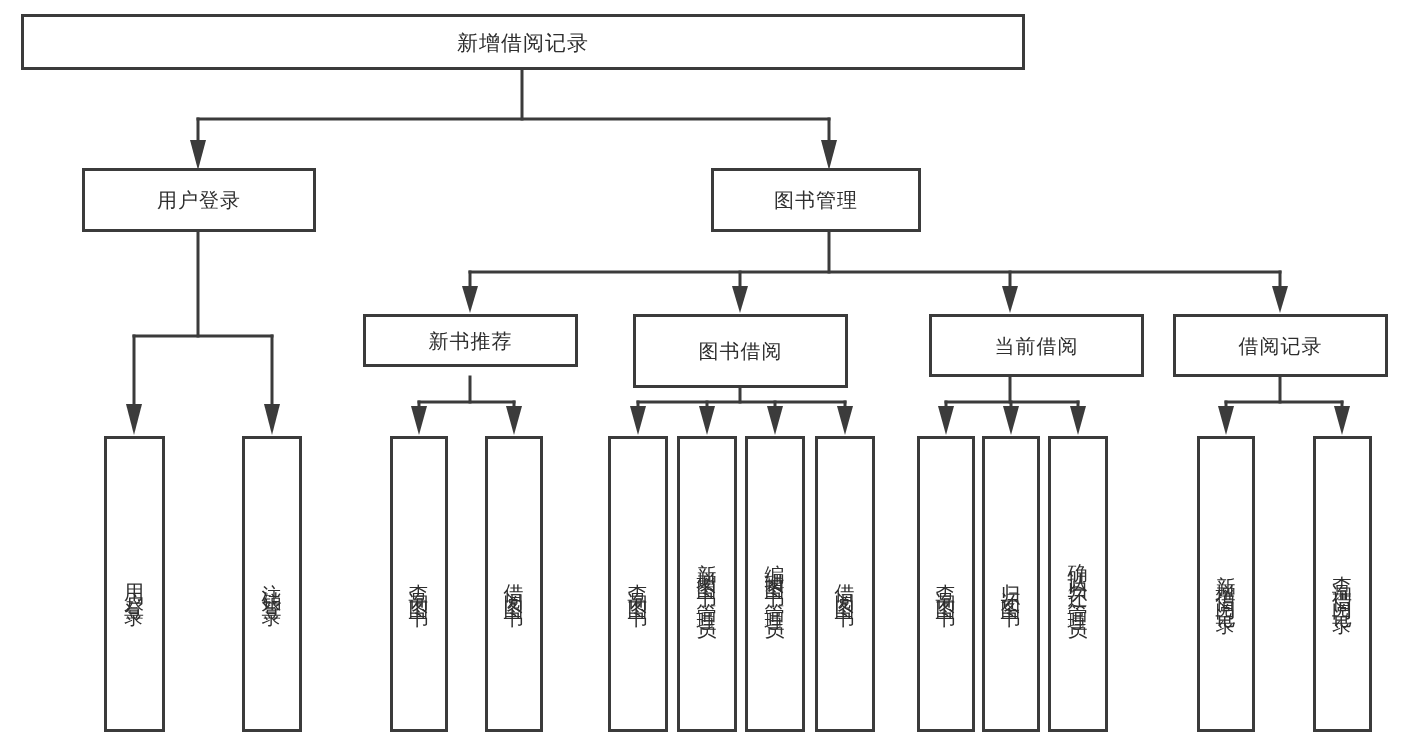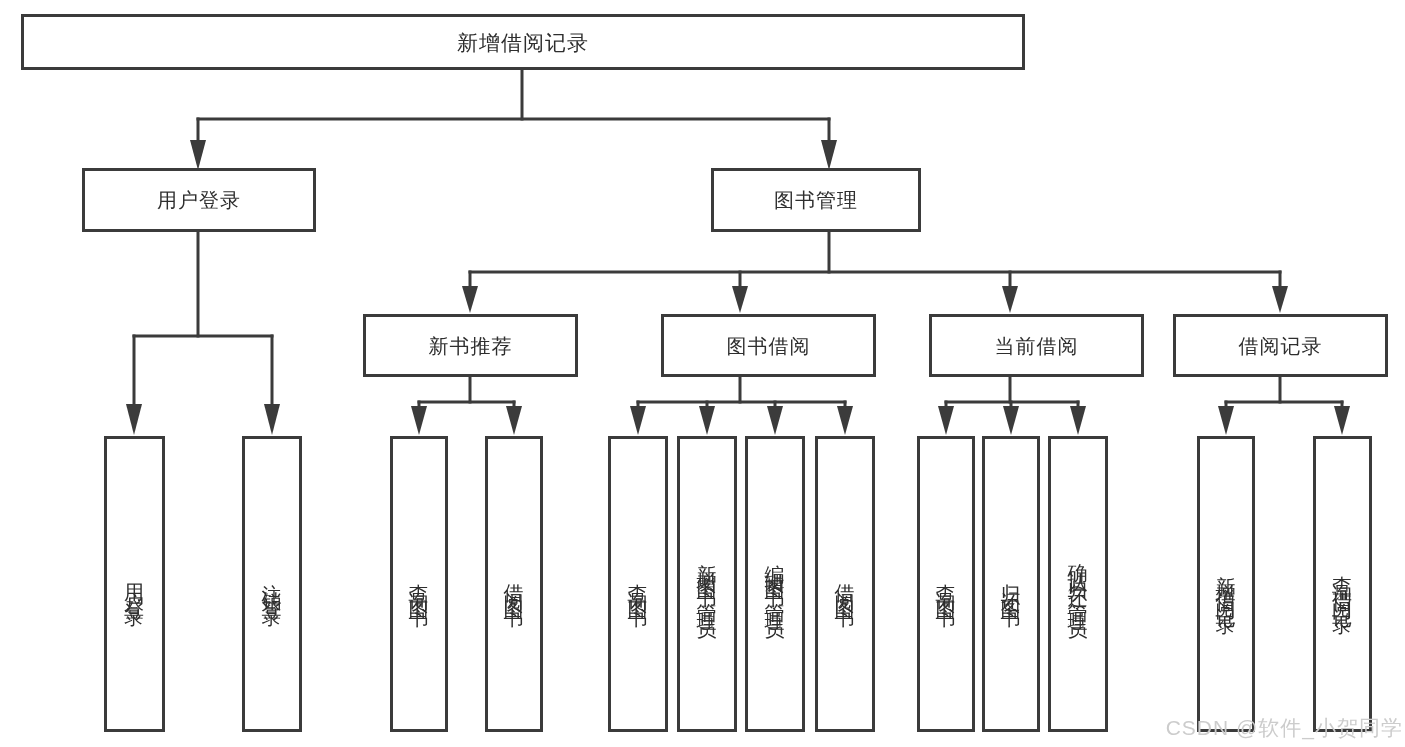--- a/index.html
+++ b/index.html
@@ -134,24 +134,24 @@
     <span class="label">新增借阅记录</span>
   </div>
 
   <div class="node hbox" style="left:82px;top:168px;width:234px;height:64px;">
     <span class="label">用户登录</span>
   </div>
   <div class="node hbox" style="left:711px;top:168px;width:210px;height:64px;">
     <span class="label">图书管理</span>
   </div>
 
-  <div class="node hbox" style="left:363px;top:314px;width:215px;height:63px;">
+  <div class="node hbox" style="left:363px;top:314px;width:215px;height:53px;">
     <span class="label">新书推荐</span>
   </div>
-  <div class="node hbox" style="left:633px;top:314px;width:215px;height:63px;margin-left:28px;">
+  <div class="node hbox" style="left:633px;top:314px;width:215px;height:74px;">
     <span class="label">图书借阅</span>
   </div>
   <div class="node hbox" style="left:903px;top:314px;width:215px;height:63px;margin-left:26px;">
     <span class="label">当前借阅</span>
   </div>
   <div class="node hbox" style="left:1173px;top:314px;width:215px;height:63px;">
     <span class="label">借阅记录</span>
   </div>
 
   <div class="node vbox" style="left:104px;top:436px;width:61px;height:296px;">
@@ -191,14 +191,13 @@
     <span class="label">确认归还（管理员）</span>
   </div>
 
   <div class="node vbox" style="left:1197px;top:436px;width:58px;height:296px;">
     <span class="label">新增借阅记录</span>
   </div>
   <div class="node vbox" style="left:1313px;top:436px;width:59px;height:296px;">
     <span class="label">查询借阅记录</span>
   </div>
 
-  <div class="watermark">CSDN @软件_小贺同学</div>
 </div>
 
 </body></html>

